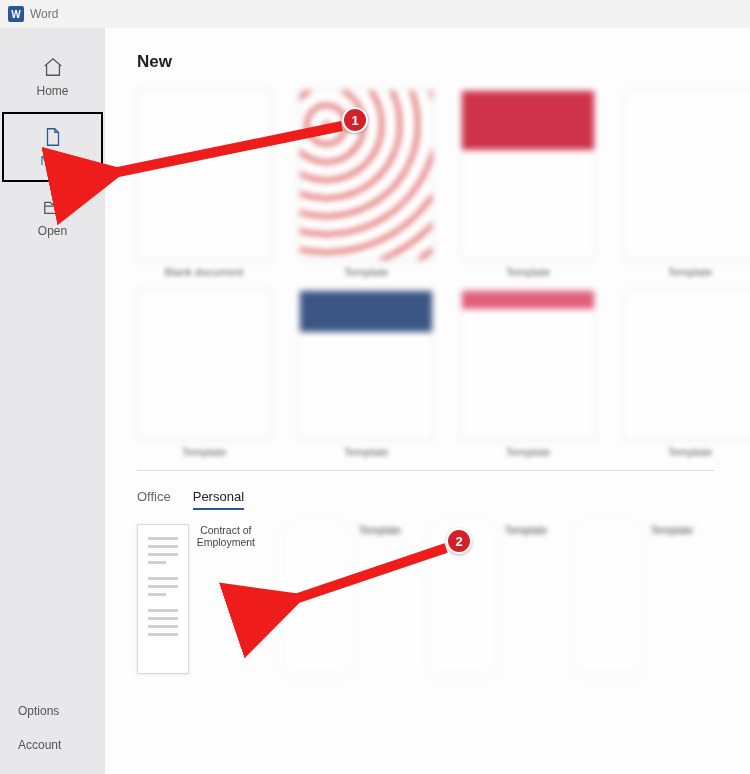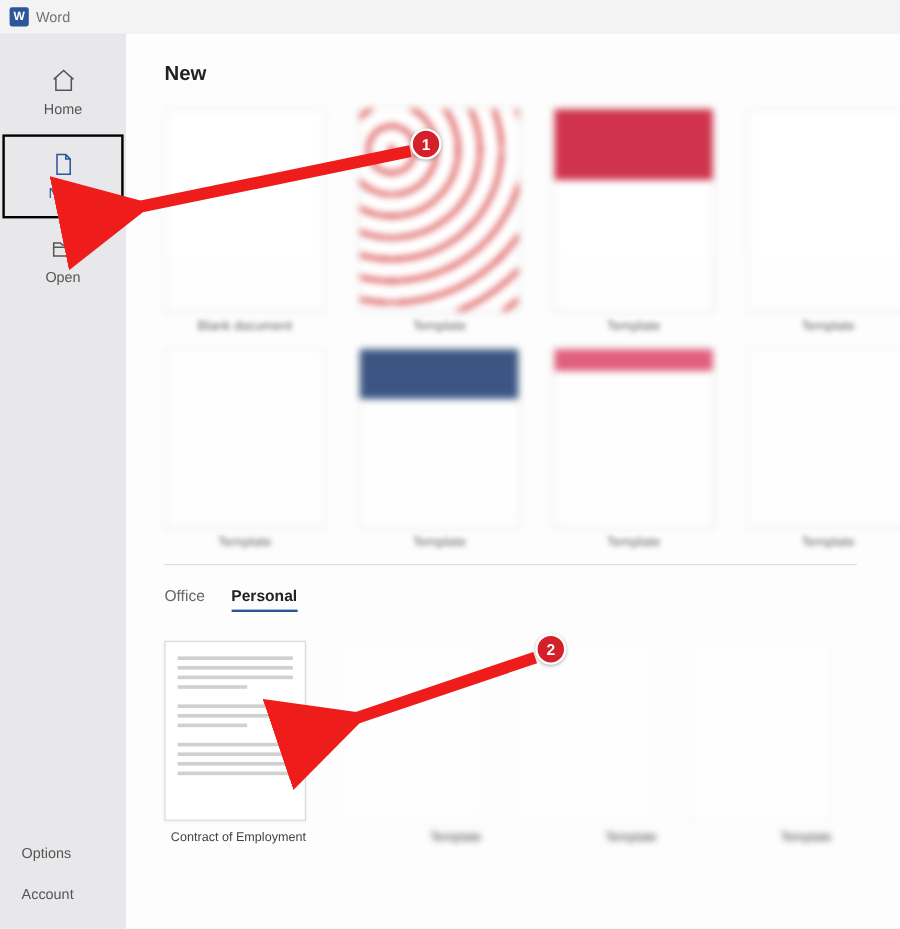--- a/index.html
+++ b/index.html
@@ -34,26 +34,26 @@
   .thumb { width:134px; height:170px; background:#fff; border:1px solid #e2e2e2; box-shadow:0 1px 3px rgba(0,0,0,.05); filter:blur(3px); opacity:.85; }
   .thumb.red { background:linear-gradient(#c8102e 0 35%, #fff 35%); }
   .thumb.dots { background:repeating-radial-gradient(circle at 20% 20%, #c00 0 3px, #fff 3px 18px); }
   .thumb.blue { background:linear-gradient(#1b3a70 0 28%, #fff 28%); }
   .thumb.pink { background:linear-gradient(#d46 0 12%, #fff 12%); }
   .tpl-label { font-size:11px; color:#666; filter:blur(2px); }
   .row2 .thumb { height:150px; }
 
   .divider { border:none; border-top:1px solid #ddd; margin:8px 36px 18px 0; }
 
-  .tabs { display:flex; gap:22px; font-size:13px; margin-bottom:24px; }
+  .tabs { display:flex; gap:22px; font-size:13px; margin-bottom:14px; }
   .tabs .tab { color:#666; cursor:pointer; padding-bottom:4px; }
-  .tabs .tab.active { color:#222; font-weight:700; border-bottom:2px solid #2b579a; }
+  .tabs .tab.active { color:#222; font-weight:400; border-bottom:2px solid #2b579a; }
 
   .personal-row { display:flex; gap:28px; }
-  .personal-card { width:118px; display:flex; flex-direction:column; align-items:flex-end; gap:8px; cursor:pointer; }
+  .personal-card { width:118px; display:flex; flex-direction:row; align-items:flex-start; gap:8px; cursor:pointer; }
   .personal-card .doc { width:118px; height:150px; background:#fff; border:1px solid #d9d9d9; box-shadow:0 1px 3px rgba(0,0,0,.08); padding:12px 10px; }
   .doc .line { height:3px; background:#d0d0d0; margin-bottom:5px; }
   .doc .line.short { width:60%; }
   .doc .gap { height:8px; }
   .personal-card .cap { font-size:10.5px; color:#444; text-align:center; }
   .personal-card.blurred .doc { filter:blur(4px); opacity:.6; border-color:#eee; }
   .personal-card.blurred .cap { filter:blur(2.5px); }
 
   
   .badge { position:absolute; width:26px; height:26px; border-radius:50%; background:#d4202a; border:2px solid #fff; color:#fff; font-size:13px; font-weight:600; display:flex; align-items:center; justify-content:center; box-shadow:0 1px 3px rgba(0,0,0,.3); z-index:50; }

